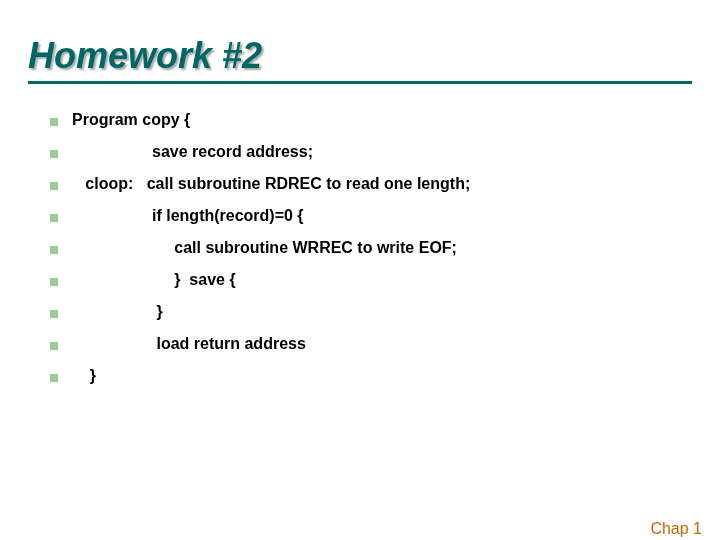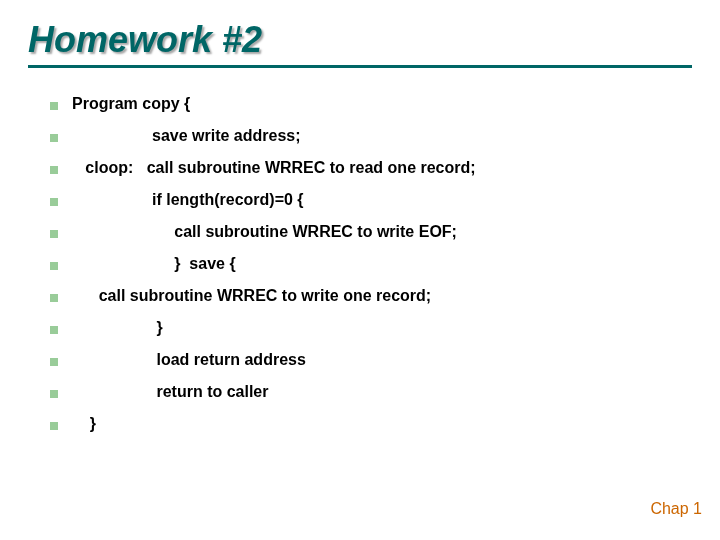--- a/index.html
+++ b/index.html
@@ -18,21 +18,21 @@
     position: relative;
     box-sizing: border-box;
     padding: 18px 28px 0 28px;
   }
   .title {
     font-size: 36px;
     font-weight: 700;
     font-style: italic;
     color: #006666;
     text-shadow: 2px 2px 2px rgba(0,0,0,0.35);
-    margin: 1px 0 4px 0;
+    margin: 17px 0 4px 0;
   }
   .underline {
     height: 3px;
     background: #006666;
     width: 100%;
     margin-bottom: 26px;
   }
   .content {
     padding-left: 22px;
   }
@@ -52,73 +52,65 @@
   .txt {
     font-size: 16px;
     line-height: 1.25;
     color: #000000;
     font-weight: 700;
     white-space: pre;
   }
   .footer {
     position: absolute;
     right: 18px;
-    bottom: 22px;
+    bottom: 2px;
     font-size: 16px;
     color: #cc6600;
   }
 </style>
 </head>
 <body>
 
 <div class="slide">
 
   <h1 class="title">Homework #2</h1>
   <div class="underline"></div>
 
   <div class="content">
     <div class="line">
       <div class="bullet"></div>
       <div class="txt">Program copy {</div>
     </div>
     <div class="line">
       <div class="bullet"></div>
-      <div class="txt">                  save write address;</div>
+      <div class="txt">                  save record address;</div>
     </div>
     <div class="line">
       <div class="bullet"></div>
-      <div class="txt">   cloop:   call subroutine WRREC to read one record;</div>
+      <div class="txt">   cloop:   call subroutine RDREC to read one length;</div>
     </div>
     <div class="line">
       <div class="bullet"></div>
       <div class="txt">                  if length(record)=0 {</div>
     </div>
     <div class="line">
       <div class="bullet"></div>
       <div class="txt">                       call subroutine WRREC to write EOF;</div>
     </div>
     <div class="line">
       <div class="bullet"></div>
       <div class="txt">                       }  save {</div>
     </div>
     <div class="line">
       <div class="bullet"></div>
-      <div class="txt">      call subroutine WRREC to write one record;</div>
-    </div>
-    <div class="line">
-      <div class="bullet"></div>
       <div class="txt">                   }</div>
     </div>
     <div class="line">
       <div class="bullet"></div>
       <div class="txt">                   load return address</div>
-    </div>
-    <div class="line">
-      <div class="bullet"></div>
-      <div class="txt">                   return to caller</div>
     </div>
     <div class="line">
       <div class="bullet"></div>
       <div class="txt">    }</div>
     </div>
   </div>
 
   <div class="footer">Chap 1</div>
 
 </div>

